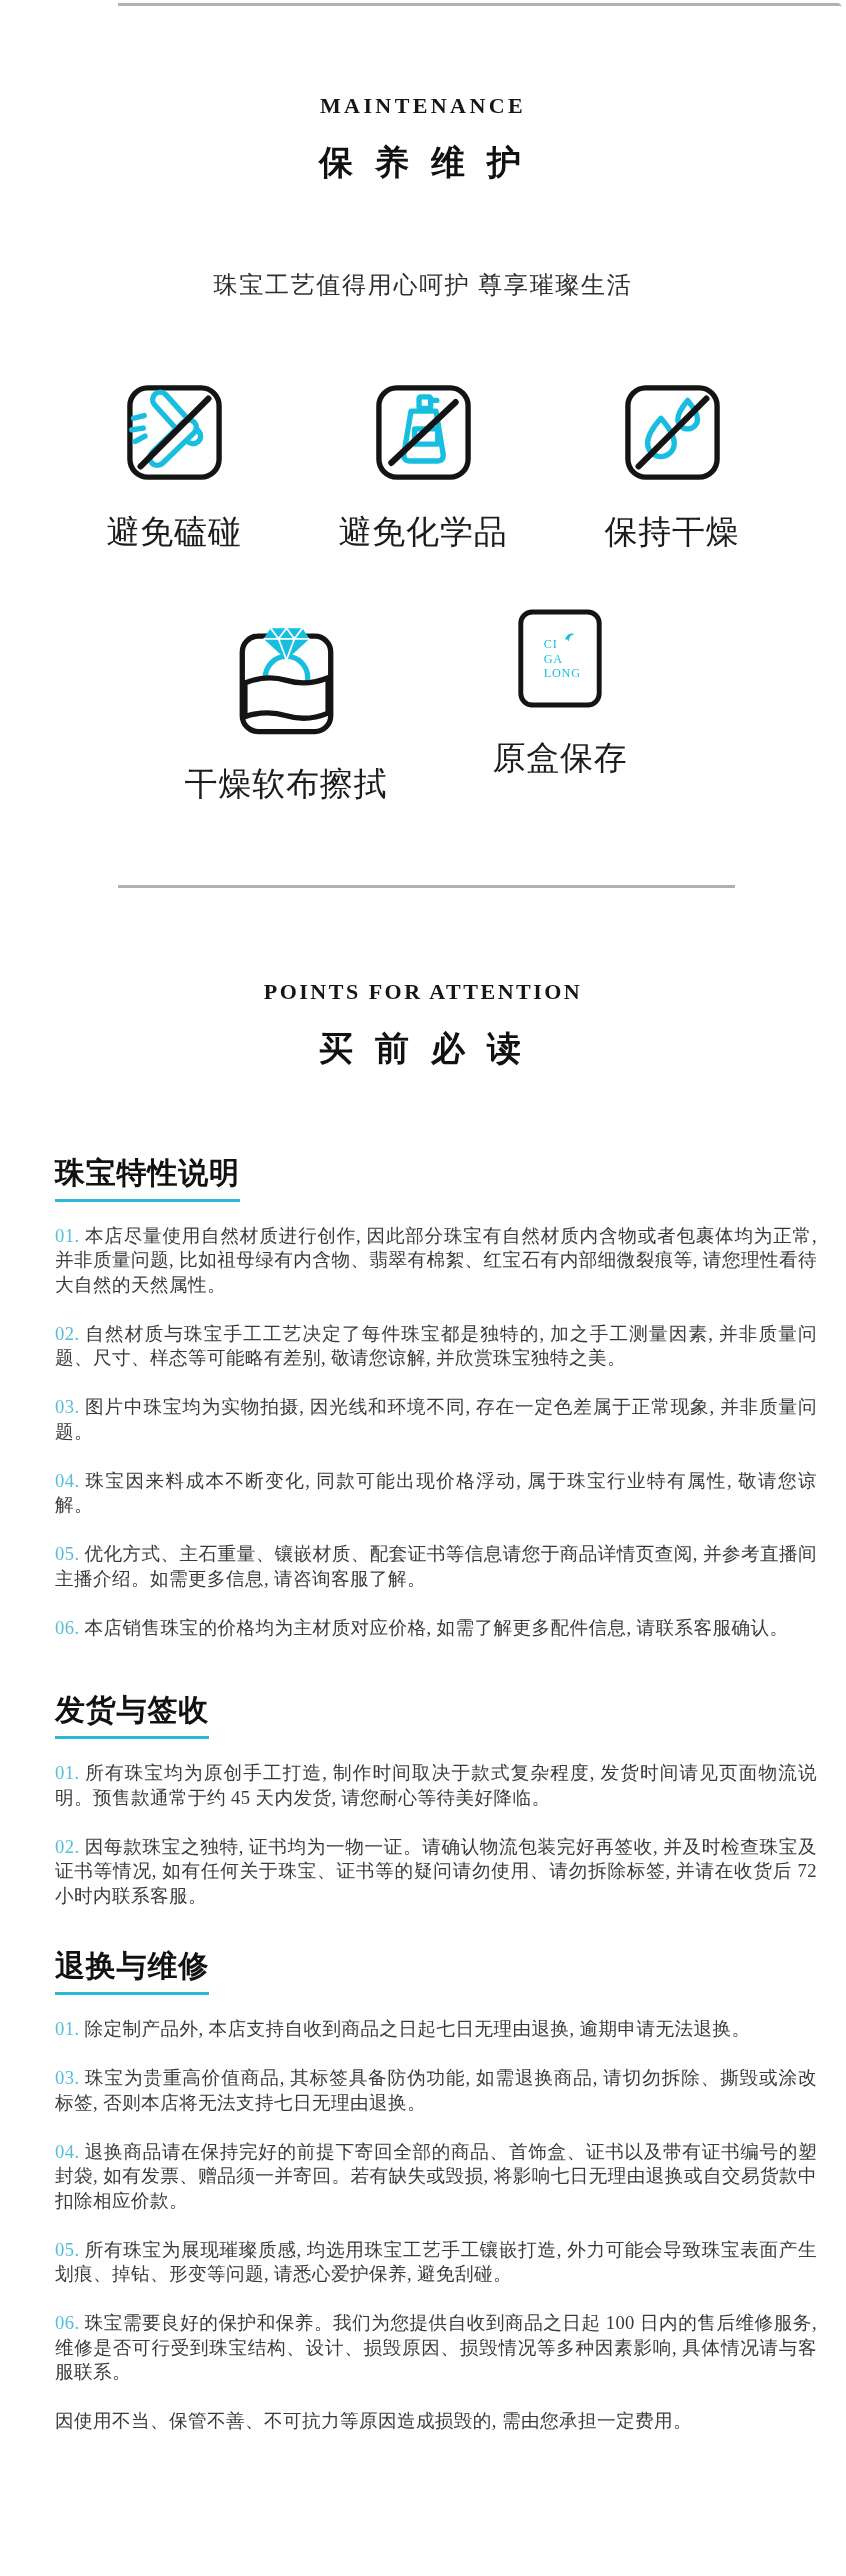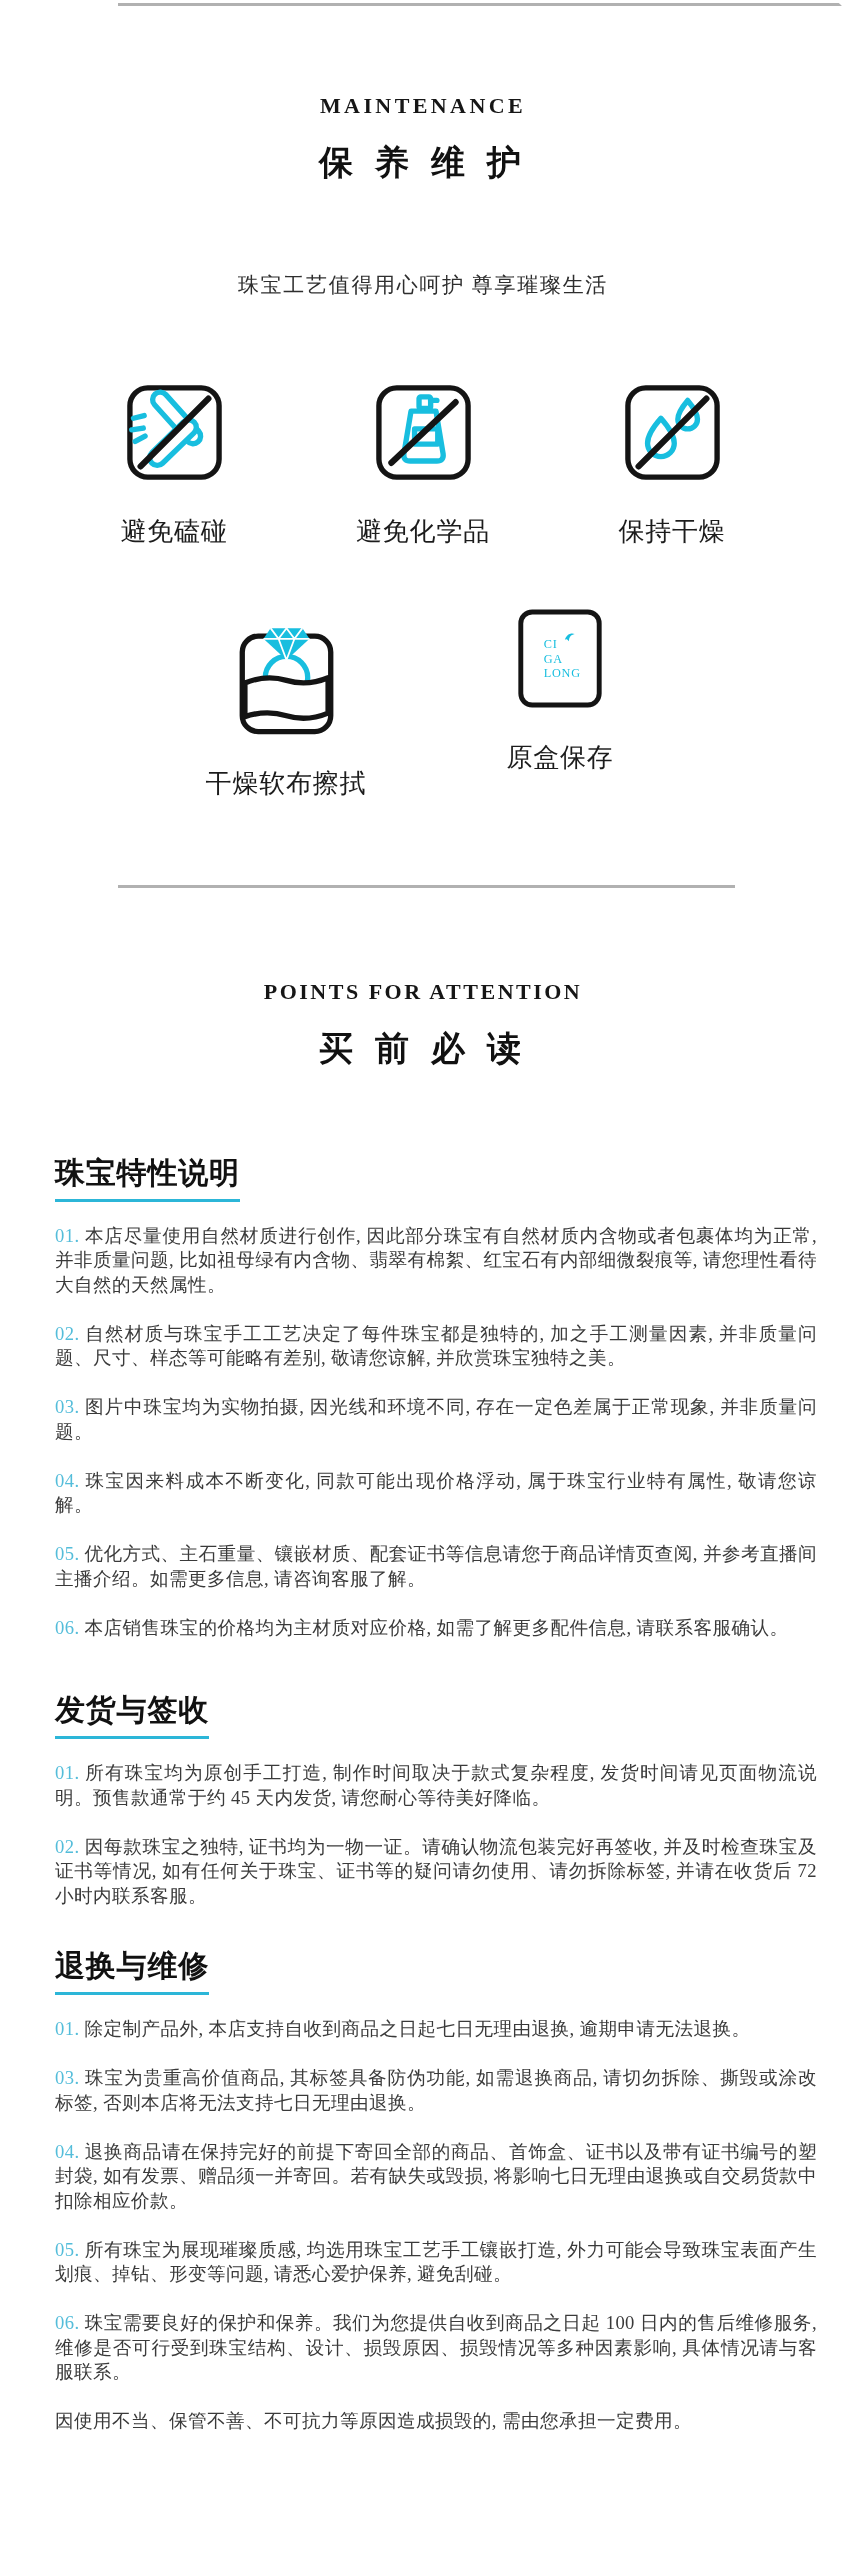--- a/index.html
+++ b/index.html
@@ -3,28 +3,28 @@
 <meta charset="utf-8">
 <style>
   * { margin:0; padding:0; box-sizing:border-box; }
   body { background:#fff; font-family:"Liberation Serif","DejaVu Serif",serif; }
   .page { position:relative; width:846px; min-height:2576px; margin:0 auto; background:#fff; overflow:hidden;border-radius:17px; }
 
   .top-rule { position:absolute; top:3.4px; left:118px; right:0; height:2.5px; background:#b1b1b1; }
 
   .eyebrow { margin-top:95px; text-align:center; font-size:22px; letter-spacing:3.4px; font-weight:bold; color:#161616; line-height:22px; }
   .cn-title { margin-top:27px; text-align:center; font-size:34px; font-weight:bold; color:#111; letter-spacing:22px; padding-left:16px; line-height:37px; }
-  .subtitle { margin-top:90px; text-align:center; font-size:21px; letter-spacing:1.7px; color:#2e2e2e; line-height:29px; }
+  .subtitle { margin-top:90px; text-align:center; font-size:24px; letter-spacing:1.7px; color:#2e2e2e; line-height:29px; }
 
   .care-row { display:flex; justify-content:center; align-items:flex-start; }
   .care-row.row1 { margin-top:79px; gap:80px; }
   .care-row.row2 { margin-top:58px; gap:88px; }
   .care-cell { width:169px; display:flex; flex-direction:column; align-items:center; }
   .care-cell.wide { width:186px;text-align:right; }
-  .care-label { margin-top:30.5px; font-size:26px; color:#1c1c1c; letter-spacing:0.8px; line-height:30.5px; white-space:nowrap; }
+  .care-label { margin-top:30.5px; font-size:33px; color:#1c1c1c; letter-spacing:0.8px; line-height:30.5px; white-space:nowrap; }
   .row2 .care-label { }
 
   svg .frame { fill:none; stroke:#141414; stroke-width:6; }
   svg .slash { stroke:#141414; stroke-width:7; stroke-linecap:round; }
   svg .cyan-o { fill:#fff; stroke:#18bedf; stroke-width:6; stroke-linejoin:round; stroke-linecap:round; }
   svg .cyan-l { fill:none; stroke:#18bedf; stroke-width:6; stroke-linecap:round; }
   svg .cyan-f { fill:#18bedf; }
   svg .facet { fill:none; stroke:#fff; stroke-width:2; }
   svg .cloth { fill:#fff; stroke:#141414; stroke-width:6; stroke-linejoin:round; }
   svg .boxtext { fill:#18bedf; font-family:"Liberation Serif","DejaVu Serif",serif; font-size:15px; letter-spacing:1px; }

